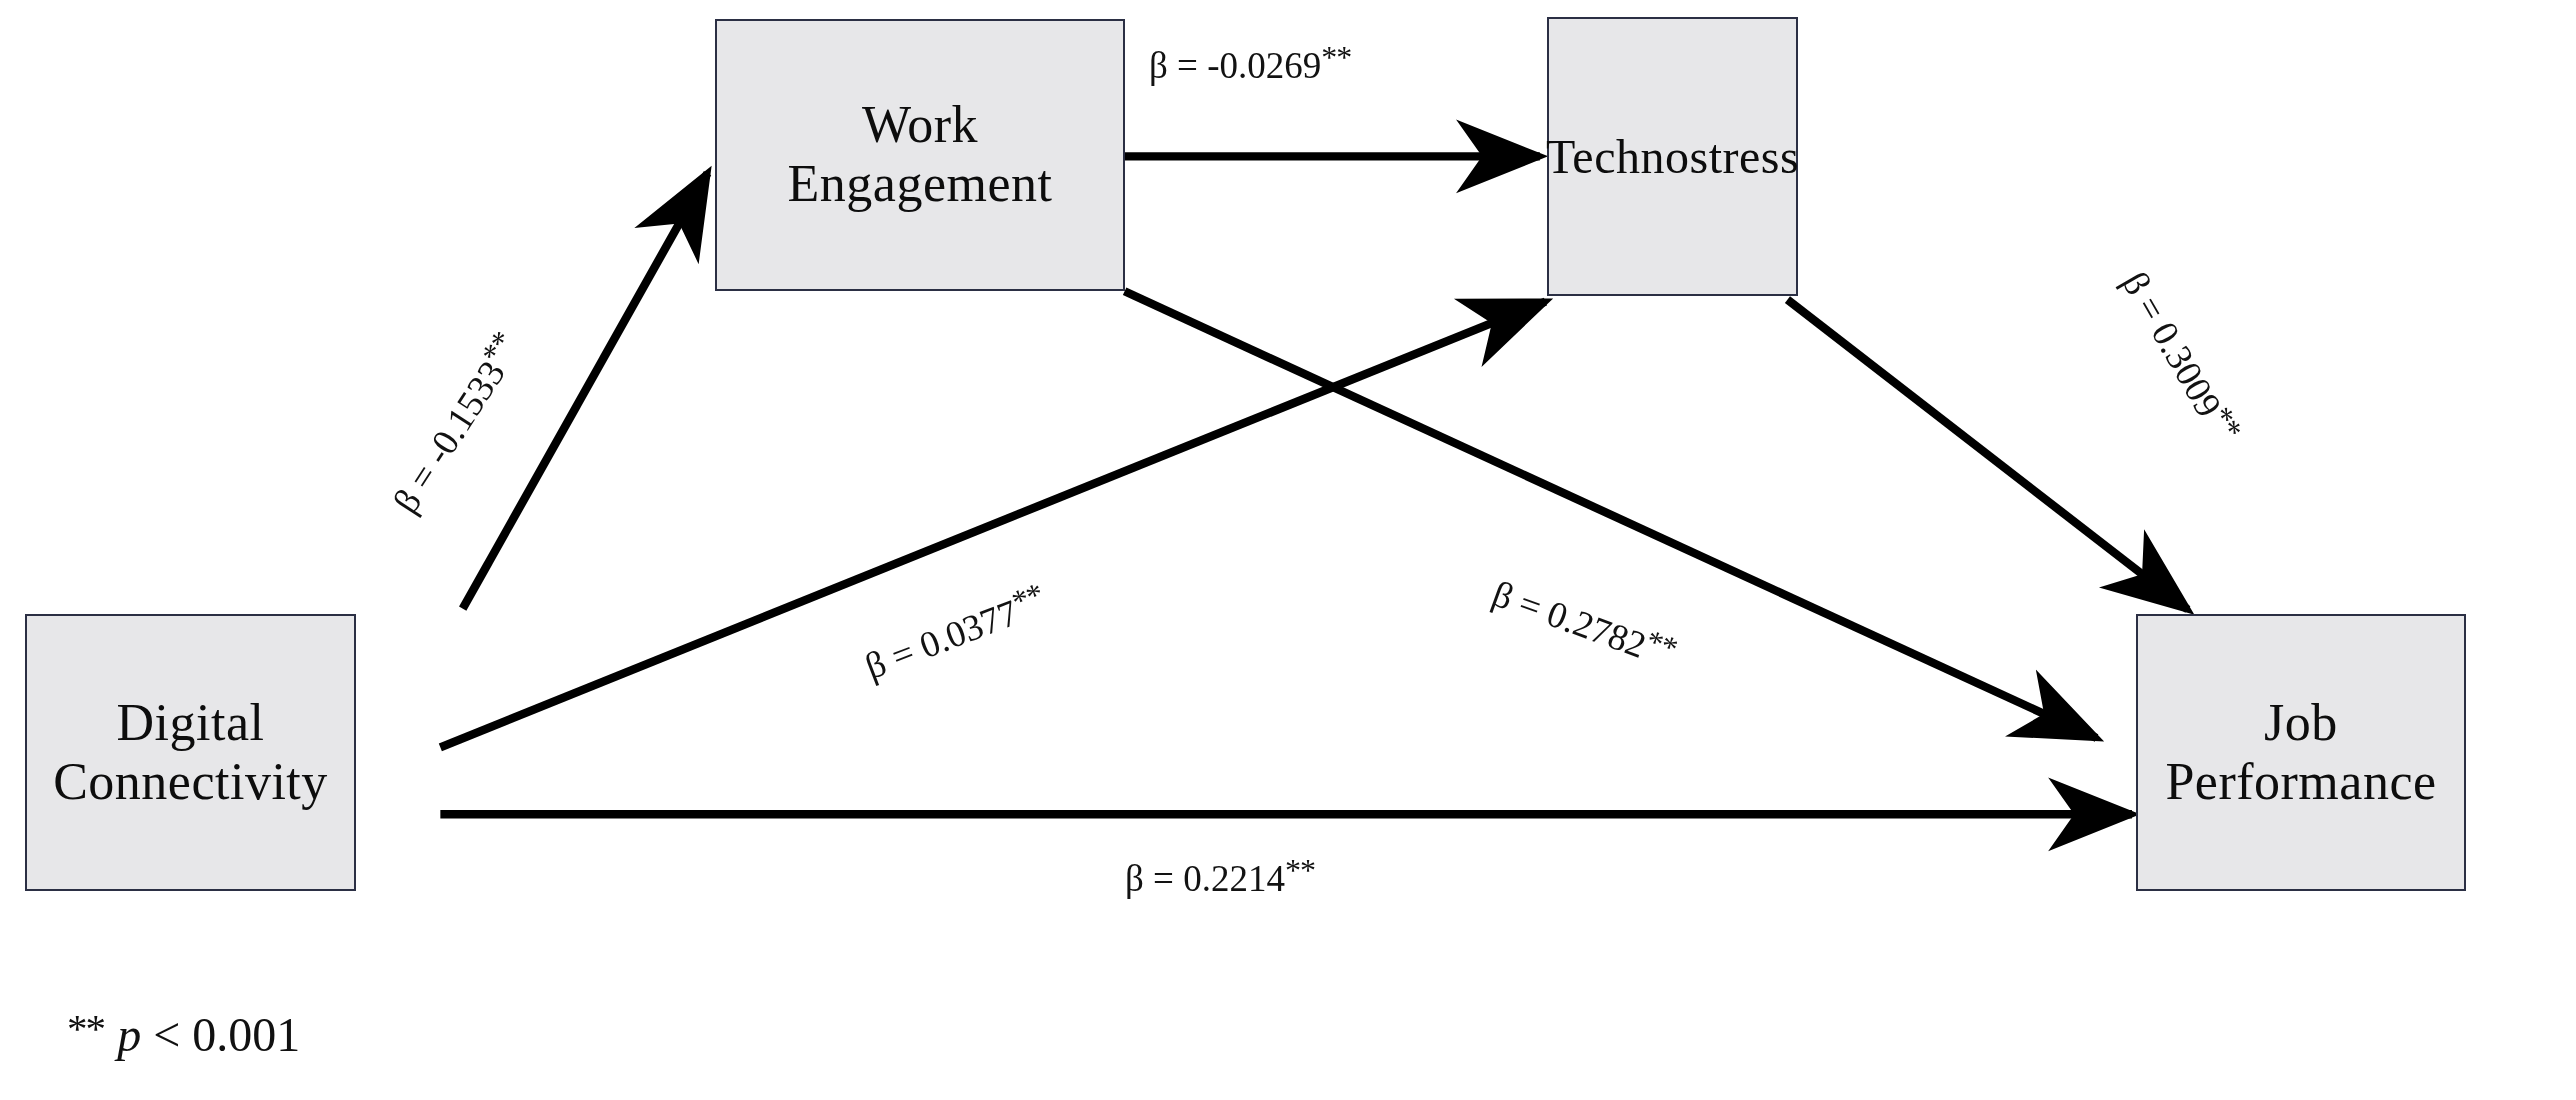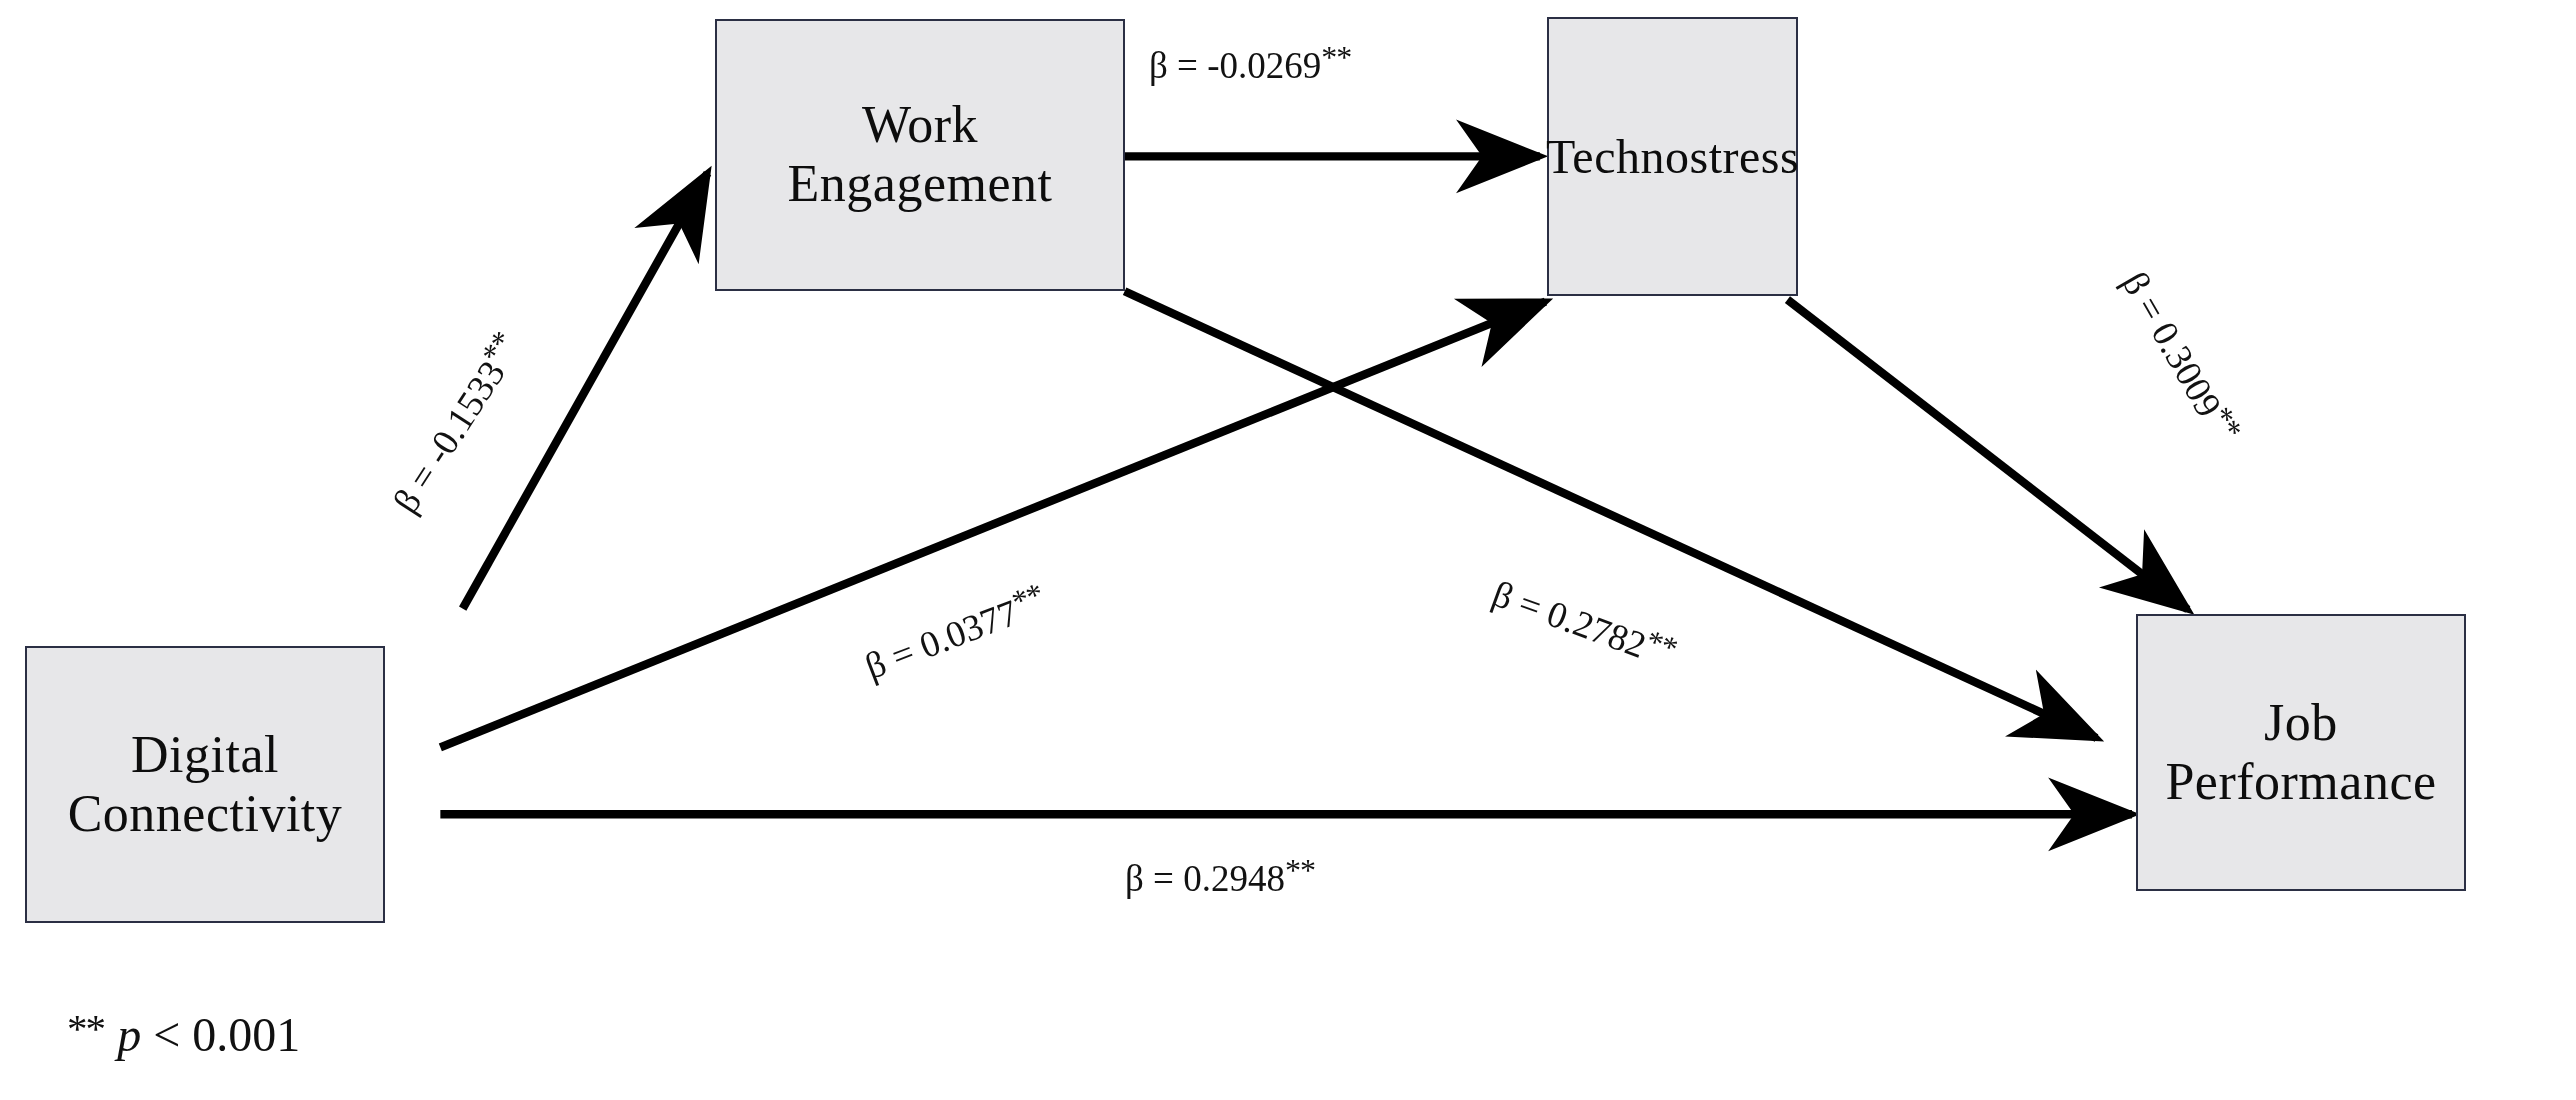--- a/index.html
+++ b/index.html
@@ -97,21 +97,21 @@
 
     <line x1="473" y1="803" x2="1660" y2="324" stroke="#000000" stroke-width="9" marker-end="url(#ah)"></line>
 
     <line x1="1208" y1="313" x2="2252" y2="793" stroke="#000000" stroke-width="9" marker-end="url(#ah)"></line>
 
     <line x1="1920" y1="322" x2="2350" y2="655" stroke="#000000" stroke-width="9" marker-end="url(#ah)"></line>
 
     <line x1="473" y1="875" x2="2290" y2="875" stroke="#000000" stroke-width="9" marker-end="url(#ah)"></line>
   </svg>
 
-  <div class="node-box" style="left:25px; top:646px; width:360px; height:277px;">
+  <div class="node-box" style="left:25px; top:614px; width:331px; height:277px;">
     <span class="node-label">Digital
 Connectivity</span>
   </div>
 
   <div class="node-box" style="left:715px; top:18.6px; width:410px; height:272px;">
     <span class="node-label">Work
 Engagement</span>
   </div>
 
   <div class="node-box" style="left:1547px; top:17px; width:251px; height:279px;">
@@ -137,21 +137,21 @@
 
   <div class="edge-label" style="left:1495px; top:566px; transform: rotate(20deg);">
     <span>β = 0.2782</span><span class="star">**</span>
   </div>
 
   <div class="edge-label" style="left:2134px; top:250px; transform: rotate(60deg);">
     <span>β = 0.3009</span><span class="star">**</span>
   </div>
 
   <div class="edge-label" style="left:1125px; top:852px; transform: rotate(0deg);">
-    <span>β = 0.2948</span><span class="star">**</span>
+    <span>β = 0.2214</span><span class="star">**</span>
   </div>
 
   <div class="footnote">
     <span class="fn-stars">**</span><span class="fn-p" style="margin-left:13px;">p</span><span> &lt; 0.001</span>
   </div>
 
 </div>
 
 
 </body></html>

